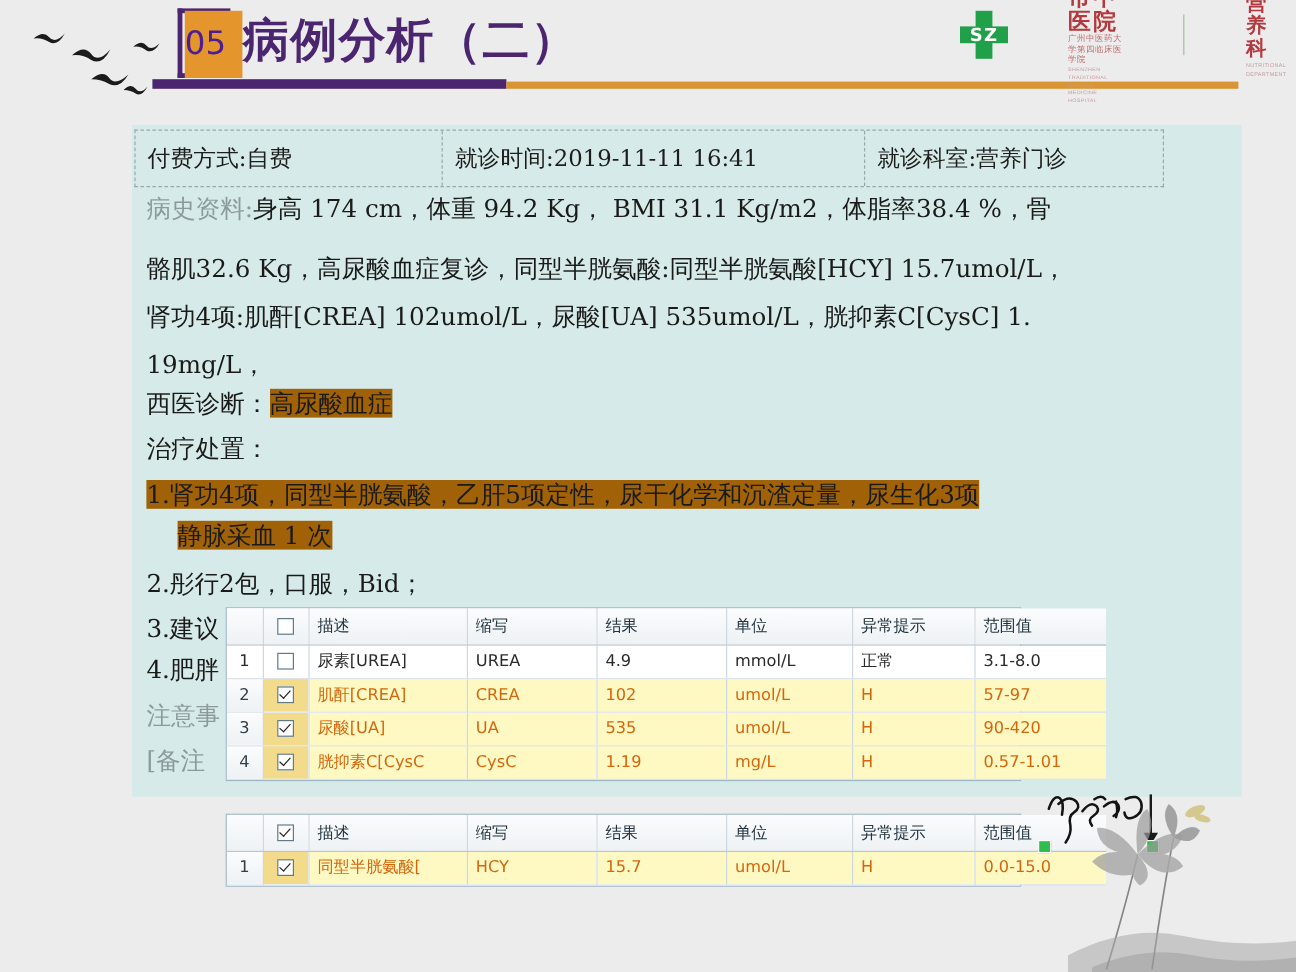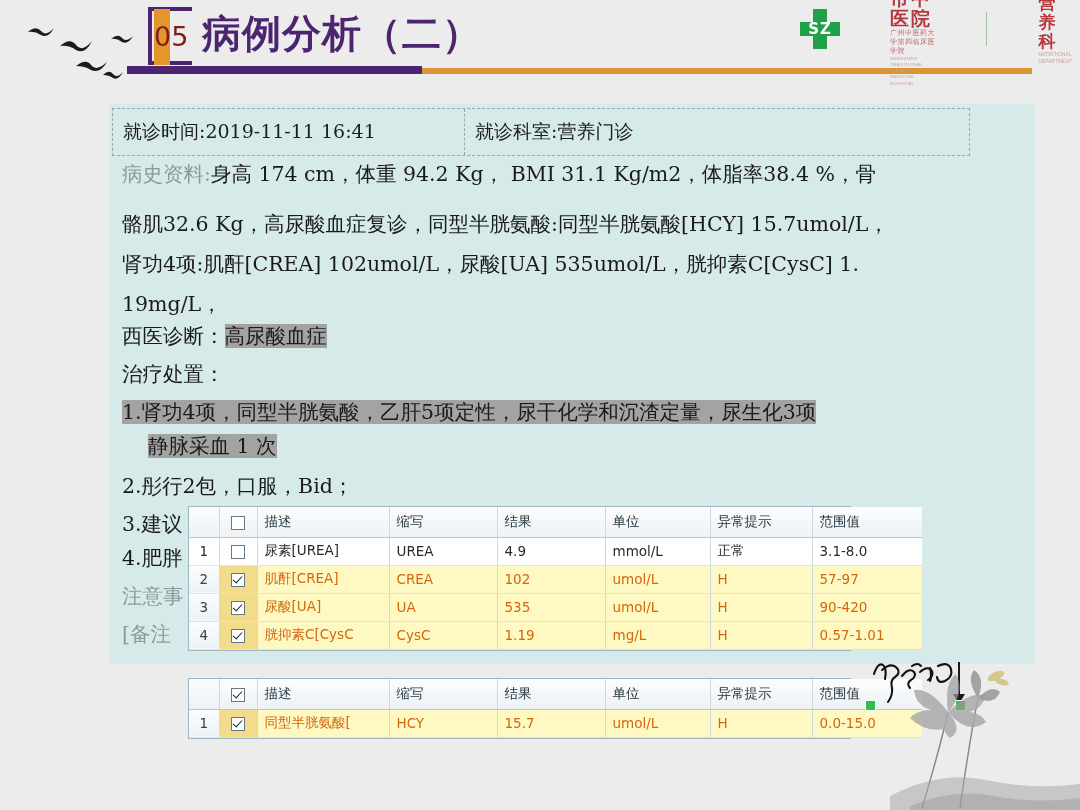--- a/index.html
+++ b/index.html
@@ -28,23 +28,23 @@
     position: absolute;
     left: 148px; top: 7px;
     width: 44px; height: 58px;
     border: 4px solid #4b2570;
     border-right: none;
     box-sizing: border-box;
   }
   #badge-number {
     position: absolute;
     left: 154px; top: 9px;
-    width: 16px; height: 56px;
+    width: 48px; height: 56px;
     background: #e4952c;
-    color: #7f1d1d;
+    color: #4c1d95;
     font-size: 27px;
     line-height: 56px;
     text-align: left;
     font-family: "DejaVu Sans", sans-serif;
     letter-spacing: 0px;
   }
   #slide-title {
     position: absolute;
     left: 202px; top: 7px;
     color: #4b2570;
@@ -176,21 +176,21 @@
   .record-line {
     position: absolute;
     left: 122px;
     color: #1a1a1a;
     font-size: 20.5px;
     font-family: "DejaVu Serif", serif;
     white-space: nowrap;
     line-height: 24px;
   }
   .record-label-gray { color: #8b9a9a; }
-  .hl { background: #a3a3a3; }
+  .hl { background: #a16207; }
 
   #line-hist1 { top: 162px; }
   #line-hist2 { top: 212px; }
   #line-renal1 { top: 252px; }
   #line-renal2 { top: 292px; }
   #line-dx     { top: 324px; }
   #line-tx     { top: 362px; }
   #line-item1a { top: 400px; }
   #line-item1b { top: 434px; left: 148px; }
   #line-item2  { top: 474px; }
@@ -340,20 +340,21 @@
     <div>
       <div id="logo-dept-cn">营养科</div>
       <div id="logo-dept-en">NUTRITIONAL DEPARTMENT</div>
     </div>
   </div>
 </div>
 
 <div id="record-panel"></div>
 
 <div id="meta-row">
+  <div class="meta-cell" id="meta-pay">付费方式:自费</div>
   <div class="meta-cell" id="meta-time">就诊时间:2019-11-11  16:41</div>
   <div class="meta-cell" id="meta-dept">就诊科室:营养门诊</div>
 </div>
 
 <div class="record-line" id="line-hist1">
   <span class="record-label-gray">病史资料:</span><span>身高 174 cm，体重 94.2 Kg，  BMI  31.1 Kg/m2，体脂率38.4  %，骨</span>
 </div>
 
 <div class="record-line" id="line-hist2">骼肌32.6 Kg，高尿酸血症复诊，同型半胱氨酸:同型半胱氨酸[HCY] 15.7umol/L，</div>
 

